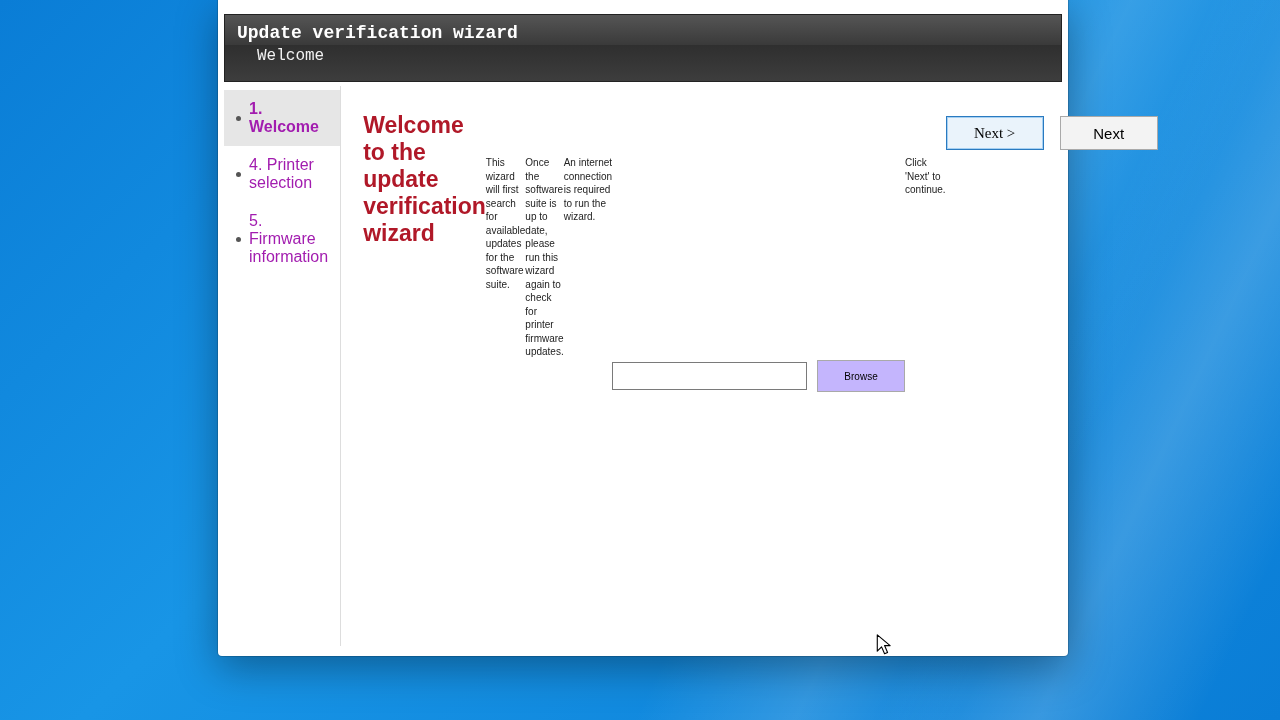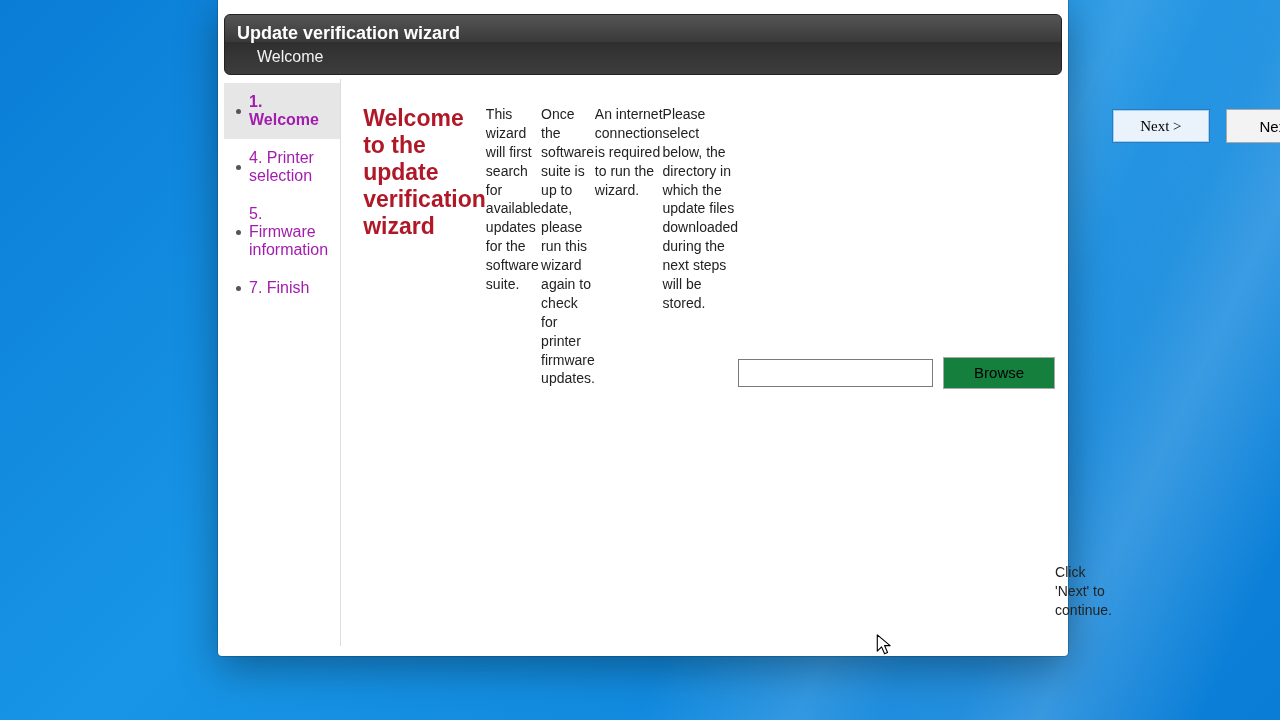--- a/index.html
+++ b/index.html
@@ -28,23 +28,24 @@
     box-shadow: 0 12px 40px rgba(0,0,0,0.35), 0 0 0 1px rgba(0,0,0,0.15);
     display: flex;
     flex-direction: column;
     padding: 6px 6px 10px 6px;
   }
   .top-strip { height: 8px; }
 
   .titlebar {
     background: linear-gradient(#555, #3a3a3a 45%, #2f2f2f 46%, #3d3d3d);
     border: 1px solid #222;
-    border-radius: 6px;
+    border-radius: 0;
     color: #fff;
-    padding: 6px 10px 8px 10px;
+    padding: 6px 10px 16px 10px;
+    font-family: Liberation Mono, monospace;
   }
   .titlebar .title {
     font-size: 18px; font-weight: 600;
     padding: 2px 0 4px 2px;
   }
   .titlebar .subtitle {
     font-size: 16px;
     padding-left: 22px;
     color: #f2f2f2;
   }
@@ -87,47 +88,48 @@
     display: flex;
     flex-direction: row;
   }
   .main h1 {
     color: #b01828;
     font-size: 23px;
     font-weight: 700;
     margin-bottom: 50px;
   }
   .main p {
-    font-size: 14px;
+    font-size: 10px;
     color: #222;
     line-height: 1.35;
     margin-bottom: 16px;
     max-width: 540px;
+    margin-top: 44px;
   }
 
   .path-row {
     display: flex;
     gap: 10px;
     align-items: center;
     margin-top: 4px;
   }
   .path-input {
     flex: 1;
     height: 28px;
     border: 1px solid #7a7a7a;
     background: #fff;
     padding: 2px 6px;
     font-size: 14px;
   }
 
   .browse-btn {
-    width: 112px; height: 32px;
-    background: #15803d;
+    width: 88px; height: 32px;
+    background: #c4b5fd;
     border: 1px solid #a9a9a9;
-    font-size: 15px;
+    font-size: 10px;
     cursor: pointer;
   }
 
   .continue-hint {
     margin-top: auto;
     margin-bottom: 10px;
   }
 
   .footer {
     display: flex;
@@ -179,33 +181,28 @@
         <span>1. Welcome</span>
       </div>
       <div class="step">
         <span class="dot"></span>
         <span>4. Printer selection</span>
       </div>
       <div class="step">
         <span class="dot"></span>
         <span>5. Firmware information</span>
       </div>
-      <div class="step">
-        <span class="dot"></span>
-        <span>7. Finish</span>
-      </div>
     </div>
 
     <div class="main">
       <h1>Welcome to the update verification wizard</h1>
 
       <p>This wizard will first search for available updates for the software suite.</p>
       <p>Once the software suite is up to date, please run this wizard again to check for printer firmware updates.</p>
       <p>An internet connection is required to run the wizard.</p>
-      <p>Please select below, the directory in which the update files downloaded during the next steps will be stored.</p>
 
       <div class="path-row">
         <input type="text" class="path-input" value="" style="">
         <button class="browse-btn">Browse</button>
       </div>
 
       <p class="continue-hint">Click 'Next' to continue.</p>
 
       <div class="footer">
         <button class="btn primary">Next &gt;</button>

